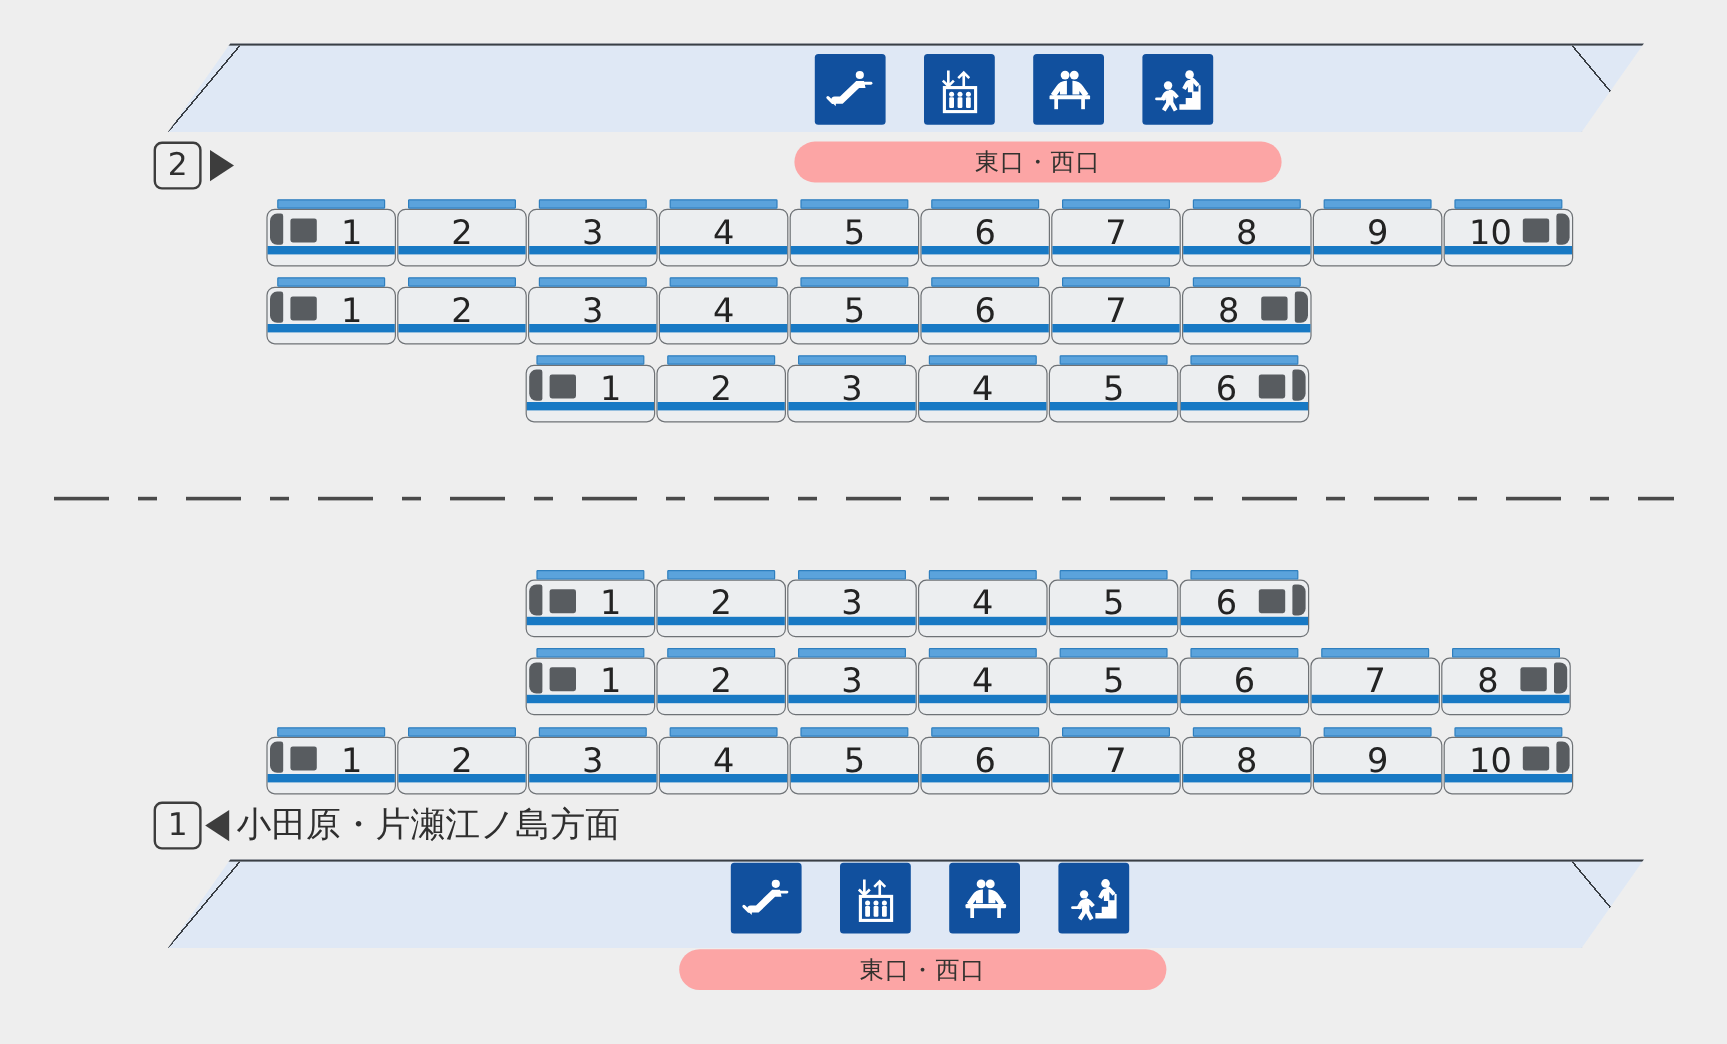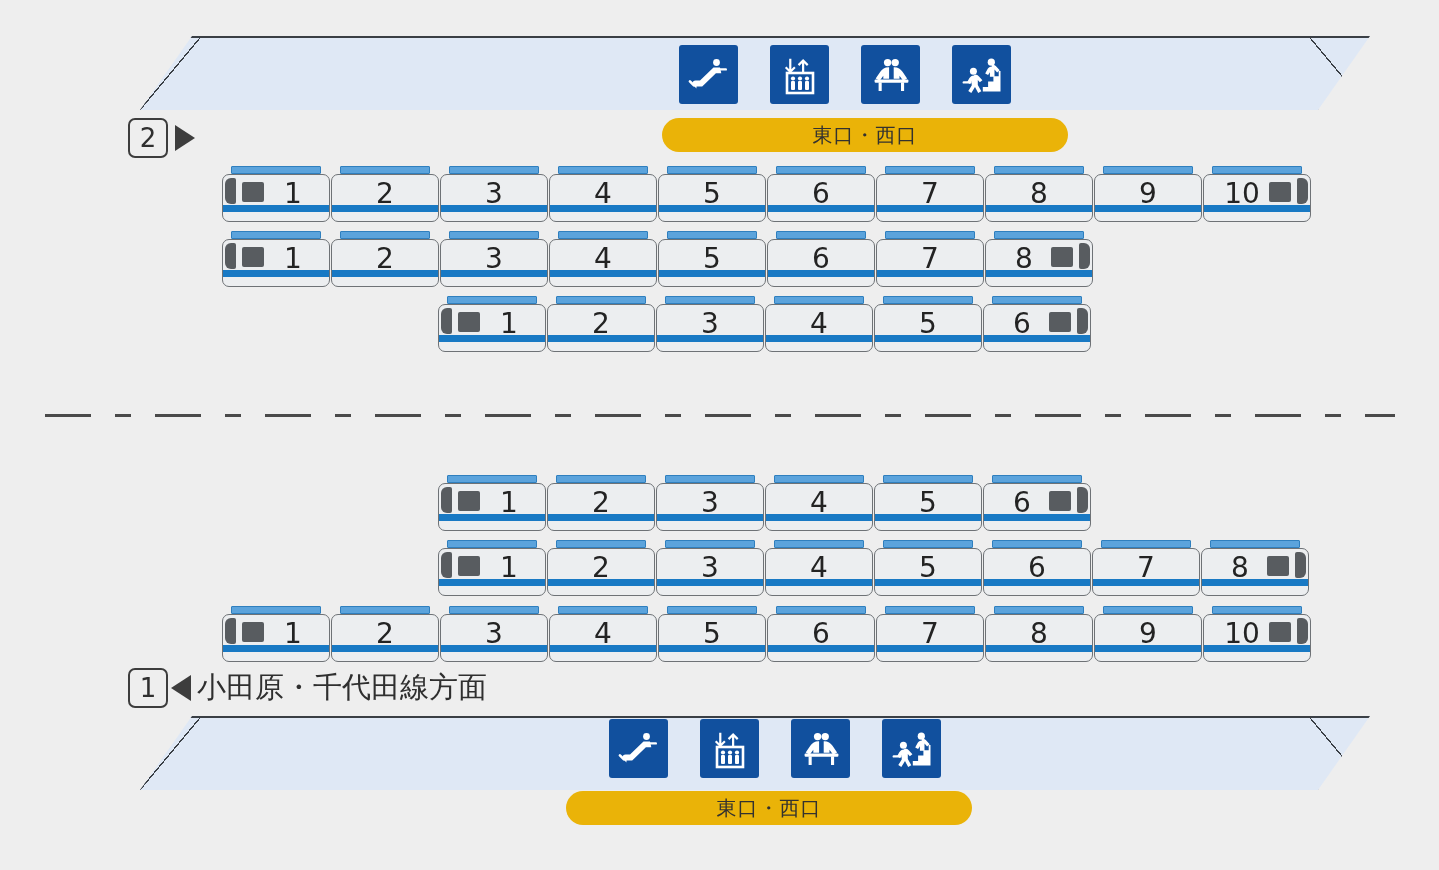--- a/index.html
+++ b/index.html
@@ -38,21 +38,21 @@
   .icon-row.top{left:679px;top:45px;}
   .icon-row.bottom{left:609px;top:719px;}
   .fac-icon{
     width:59px;height:59px;background:#11509e;border-radius:3px;
     display:flex;align-items:center;justify-content:center;
   }
   .fac-icon svg{display:block;}
 
   
   .exit-banner{
-    position:absolute;height:34px;border-radius:17px;background:#eab308;
+    position:absolute;height:34px;border-radius:17px;background:#fca5a5;
     color:#33322f;font-size:20px;letter-spacing:1px;
     display:flex;align-items:center;justify-content:center;
     font-family:"DejaVu Sans","Liberation Sans",sans-serif;
   }
   .exit-banner.top{left:662px;top:118px;width:406px;}
   .exit-banner.bottom{left:566px;top:791px;width:406px;}
 
   
   .dir-label{position:absolute;display:flex;align-items:center;gap:3px;}
   .dir-label.top{left:128px;top:118px;}
@@ -472,21 +472,21 @@
         <div class="nose"></div>
         <div class="marker"></div>
         <span class="num">10</span>
         <div class="stripe"></div>
       </div>
     </div>
 
   <div class="dir-label bottom">
     <div class="plat-badge">1</div>
     <div class="tri left"></div>
-    <div class="dir-text">小田原・千代田線方面</div>
+    <div class="dir-text">小田原・片瀬江ノ島方面</div>
   </div>
 
   <div class="platform bottom">
     <div class="edge-l"></div>
     <div class="edge-r"></div>
   </div>
 
   <div class="icon-row bottom">
     <div class="fac-icon">
       <svg width="44" height="44" viewBox="0 0 44 44">

